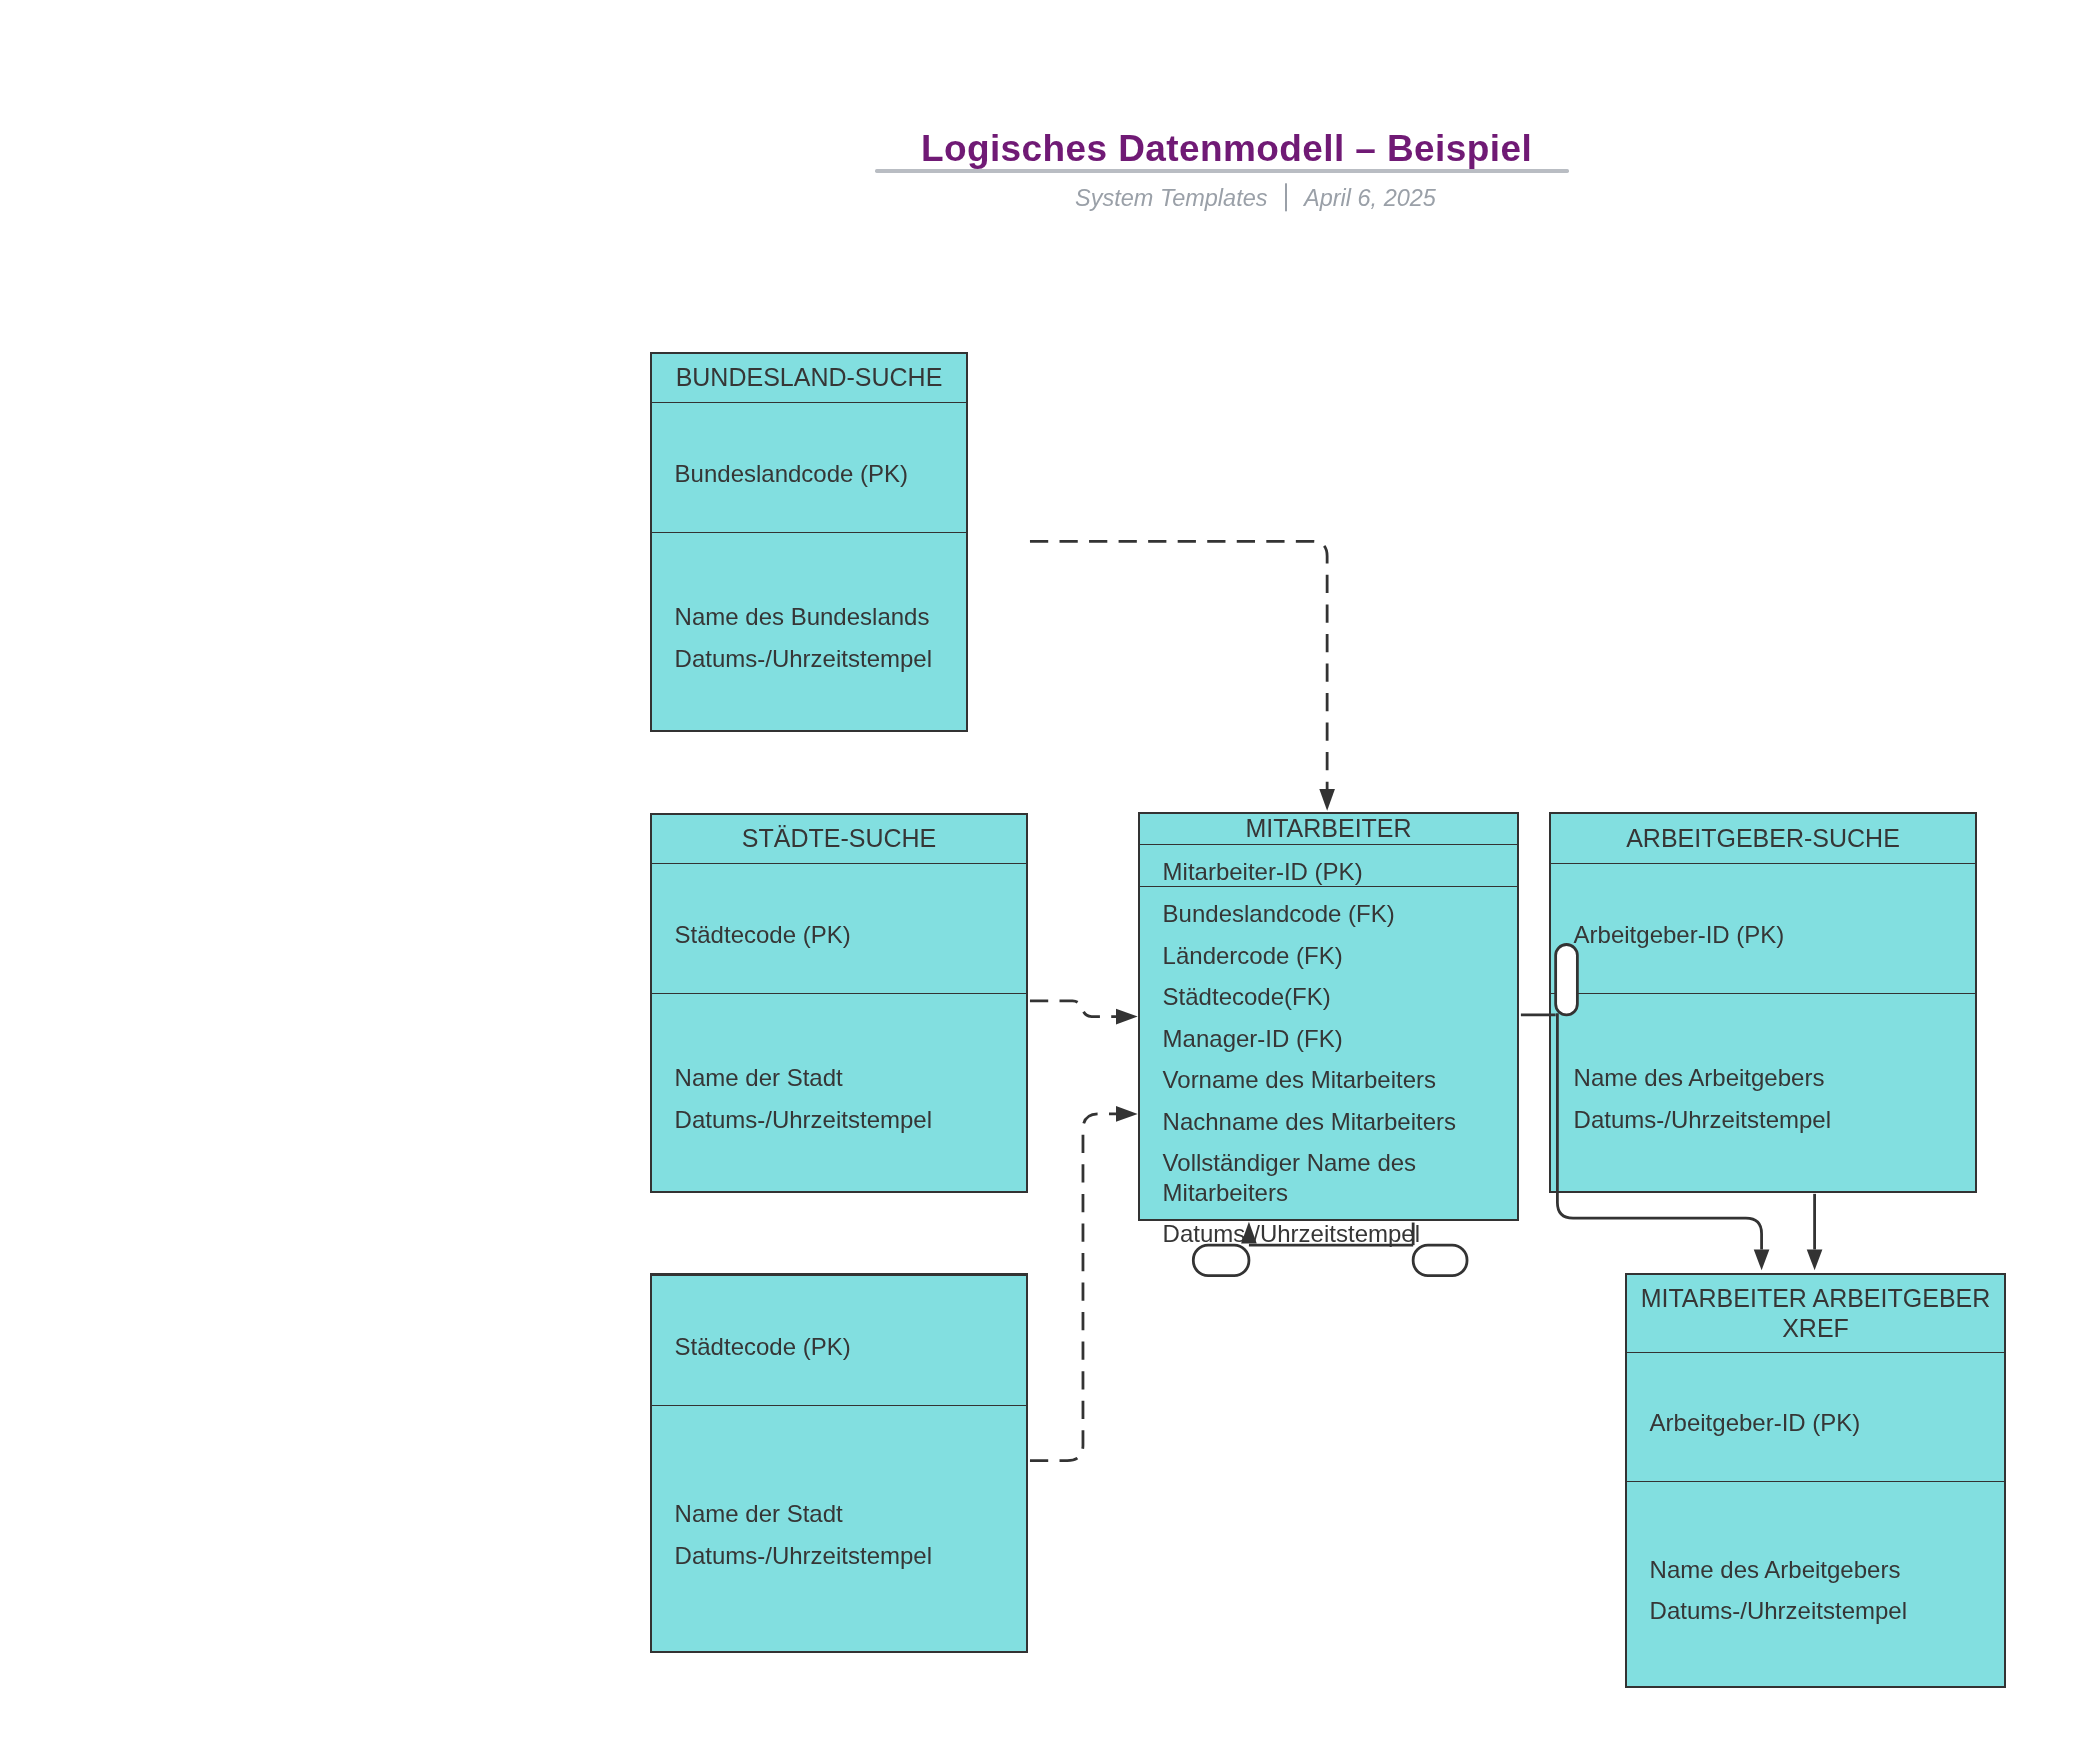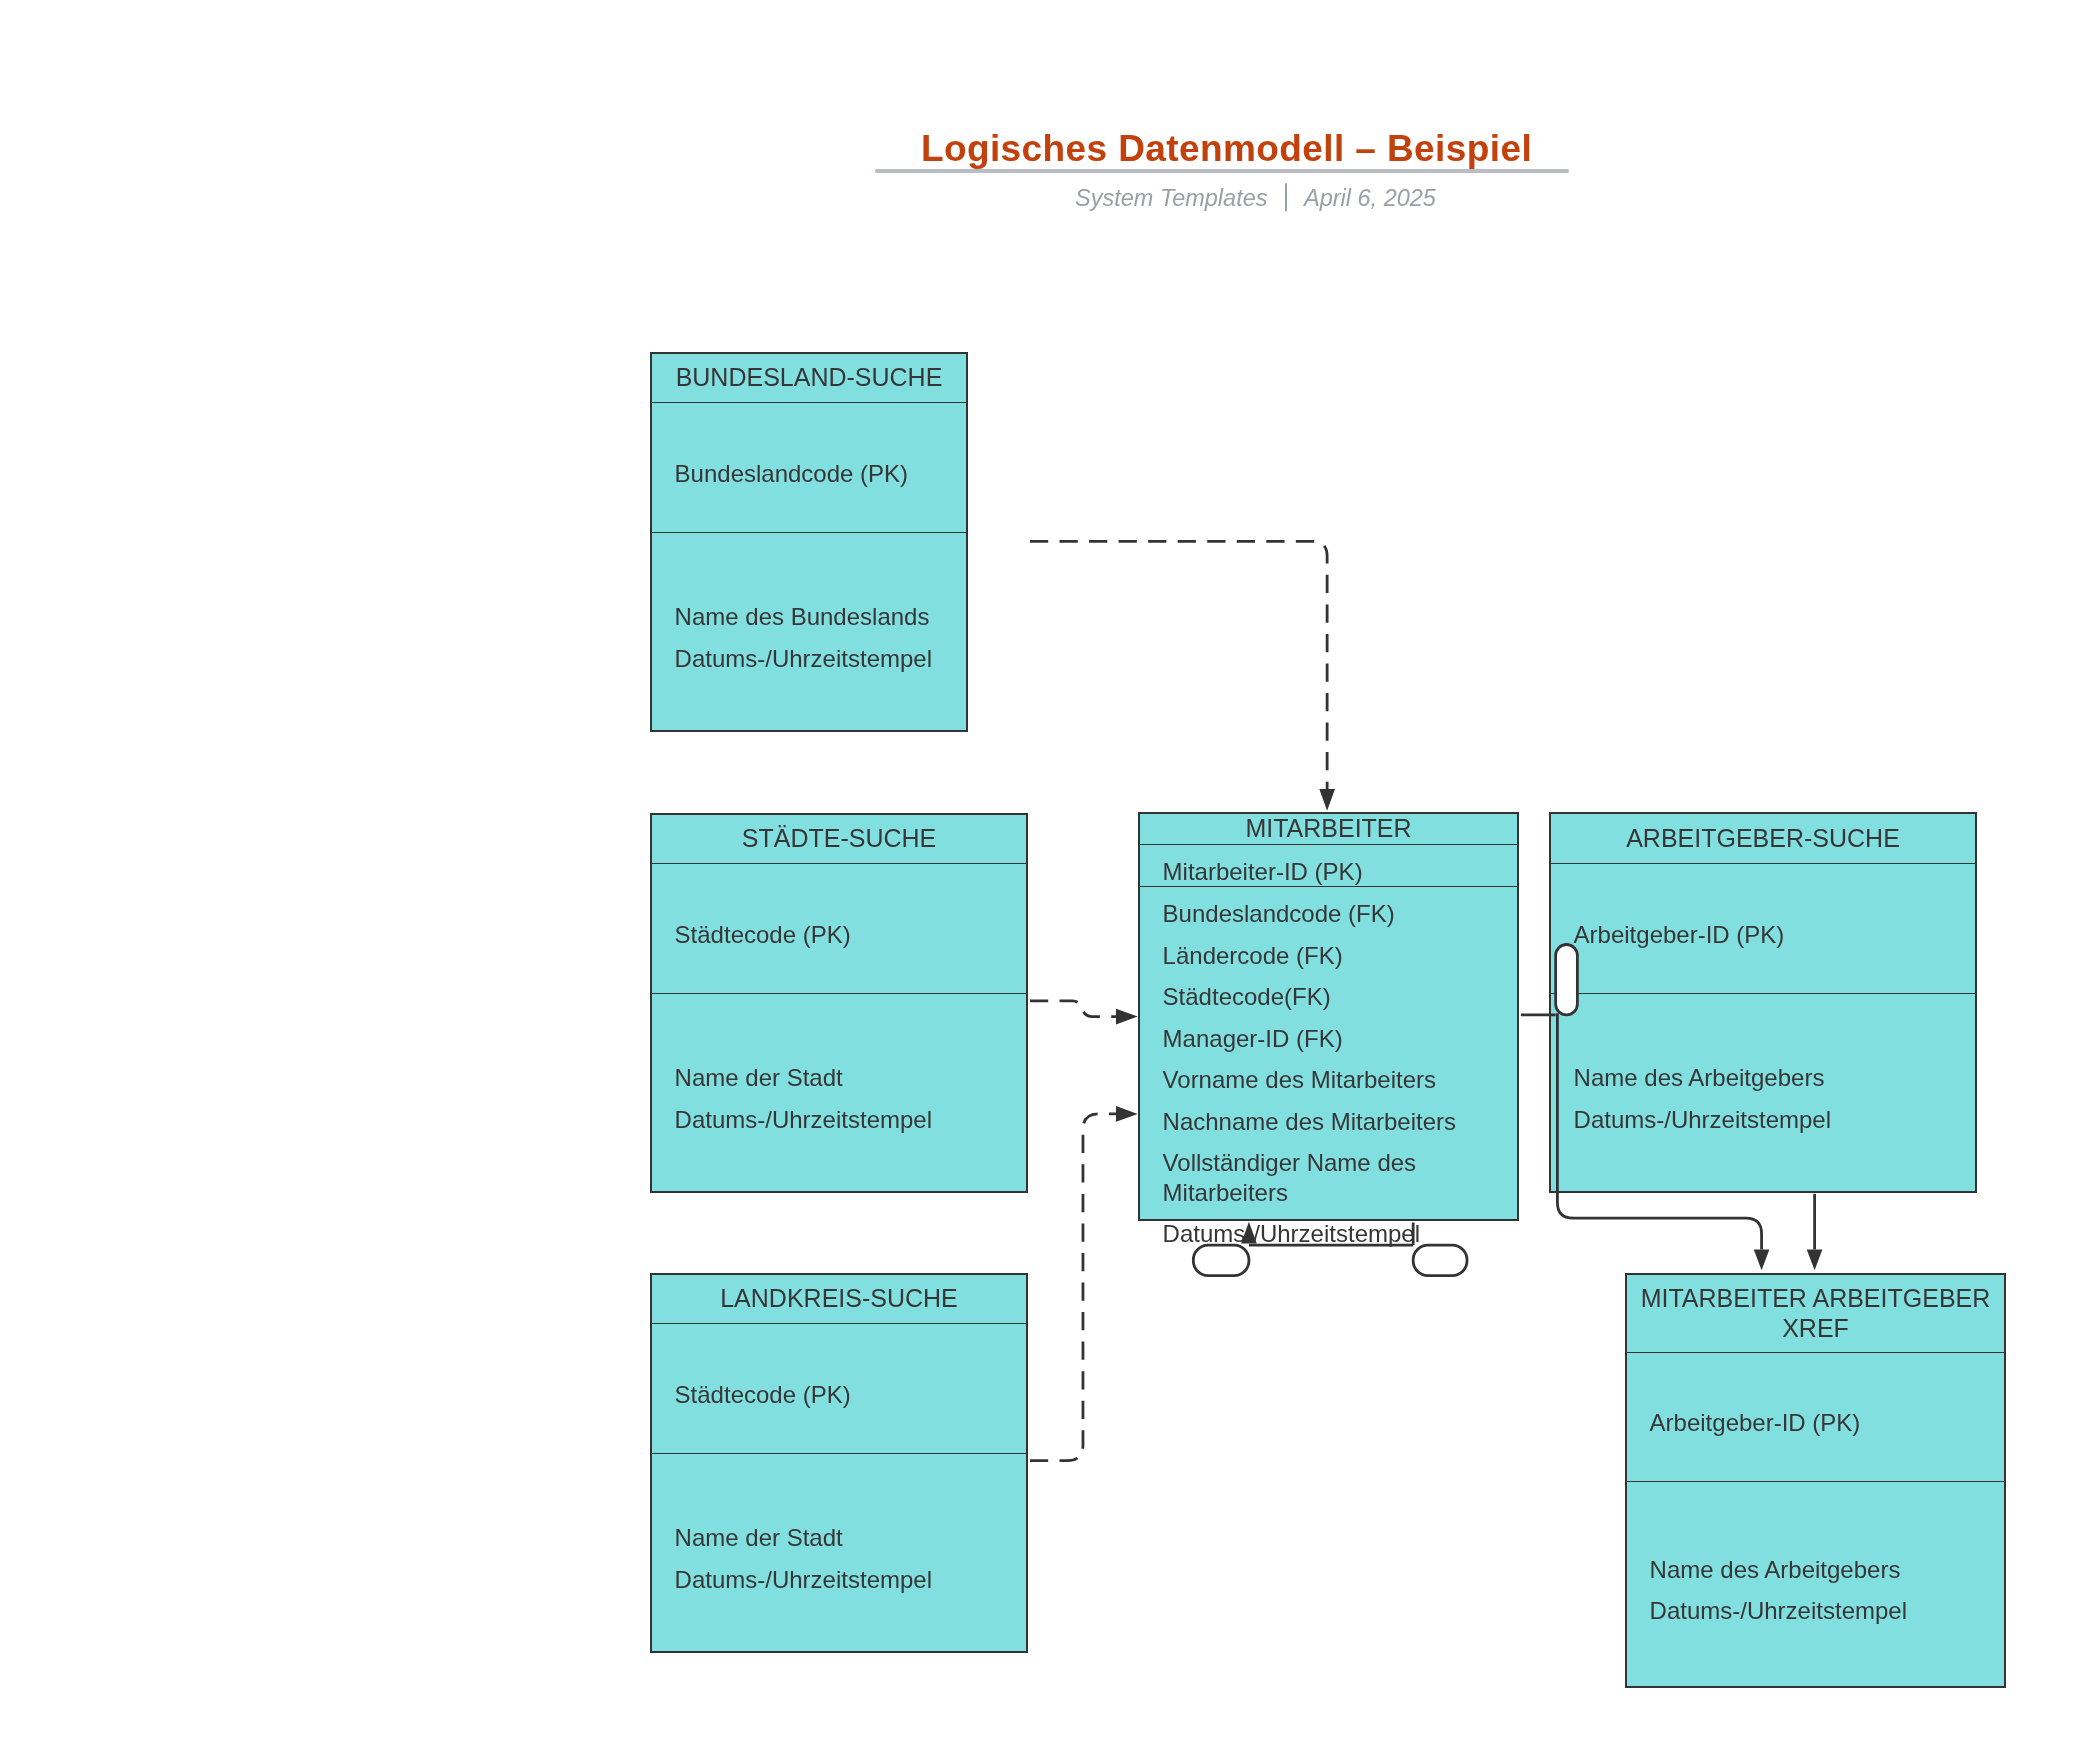--- a/index.html
+++ b/index.html
@@ -2,21 +2,21 @@
 <html style="font-size:14px"><head>
 <meta charset="utf-8">
 <style>
   html,body{margin:0;padding:0;background:#ffffff;}
   body{width:2086px;height:1763px;position:relative;overflow:hidden;
        font-family:"Liberation Sans","DejaVu Sans",sans-serif;}
 
   
   .doc-header{position:absolute;left:879px;top:0;width:695px;text-align:center;}
   .doc-title{margin-top:129px;font-size:37px;line-height:40px;font-weight:bold;
-             color:#c2410c;letter-spacing:0.4px;}
+             color:#701a75;letter-spacing:0.4px;}
   .doc-rule{position:absolute;left:875px;top:169px;width:694px;height:3.5px;
             background:#b9bdc3;border-radius:1.7px;}
   .doc-subtitle{position:absolute;left:908px;top:181px;width:695px;text-align:center;
                 font-size:23.5px;line-height:33px;color:#9aa0a8;font-style:italic;}
   .doc-subtitle .sep{display:inline-block;width:1.7px;height:28px;background:#9aa0a8;
                      margin:0 17.4px;vertical-align:middle;transform:translateY(-1.7px);}
   .doc-subtitle span{vertical-align:middle;}
 
   
   .entity{position:absolute;box-sizing:border-box;border:2.6px solid #333333;
@@ -62,23 +62,20 @@
   <div class="e-sec" style="height:130px">
     <div class="line">Städtecode (PK)</div>
   </div>
   <div class="e-sec e-attrs">
     <div class="line">Name der Stadt</div>
     <div class="line">Datums-/Uhrzeitstempel</div>
   </div>
 </div>
 
 <div class="entity" style="left:650px;top:1273px;width:378px;height:380px">
-  <div class="e-title" style="height:48px">
-    <span>LANDKREIS-SUCHE</span>
-  </div>
   <div class="e-sec" style="height:130px">
     <div class="line">Städtecode (PK)</div>
   </div>
   <div class="e-sec e-attrs">
     <div class="line">Name der Stadt</div>
     <div class="line">Datums-/Uhrzeitstempel</div>
   </div>
 </div>
 
 <div class="entity" style="left:1138px;top:812px;width:381px;height:409px">

